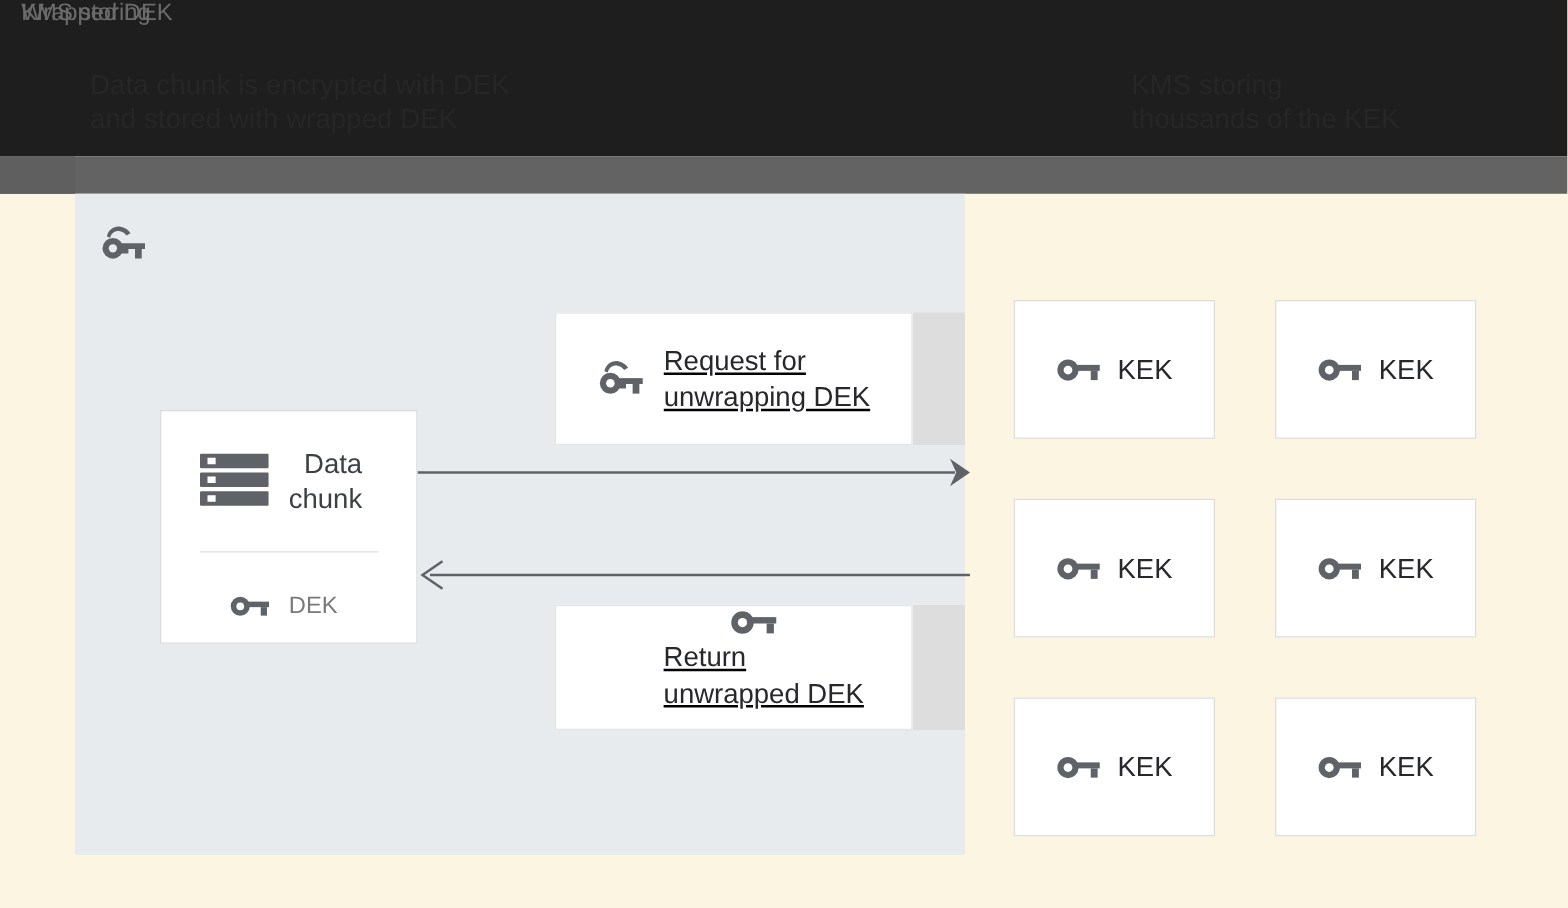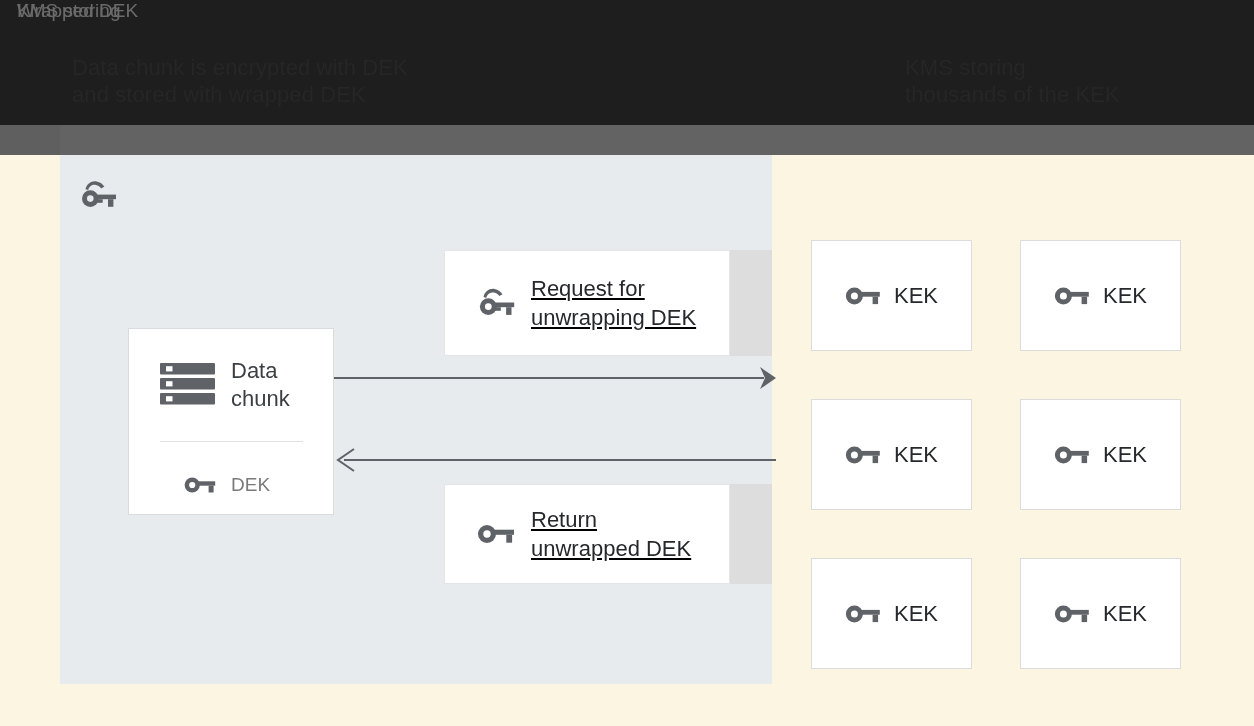--- a/index.html
+++ b/index.html
@@ -54,20 +54,21 @@
   .icon svg { display: block; }
 
   .title-icon { position: absolute; left: 79px; top: 180px; }
 
   
   .card-datachunk {
     position: absolute; left: 128px; top: 328px;
     width: 206px; height: 187px;
     background: #ffffff;
     border: 1px solid #d9dcde;
+    text-align: right;
   }
   .dc-top {
     position: absolute; left: 0; top: 0; width: 100%; height: 112px;
     display: flex; align-items: center; padding-left: 31px;
   }
   .dc-label {
     margin-left: 16px;
     font-size: 22px; line-height: 28px; color: #3c4043;
     white-space: pre-line;
   }
@@ -98,21 +99,21 @@
     text-decoration: underline;
   }
   .msg-label {
     margin-left: 16px;
     font-size: 22px; line-height: 29px; color: #26282b;
     white-space: pre-line;
   }
 
   #card-request { left: 444px; top: 250px; width: 286px; height: 106px; }
   #strip-request { left: 730px; top: 250px; width: 42px; height: 106px; }
-  #card-return  { left: 444px; top: 484px; width: 286px; height: 100px; }
+  #card-return  { left: 444px; top: 484px; width: 286px; height: 100px; flex-direction: column; }
   #strip-return { left: 730px; top: 484px; width: 42px; height: 100px; }
 
   
   .arrow { position: absolute; }
 
   
   .panel-right { position: absolute; left: 772px; top: 155px; width: 482px; height: 529px; }
 
   .kek-grid {
     position: absolute; left: 811px; top: 240px;

